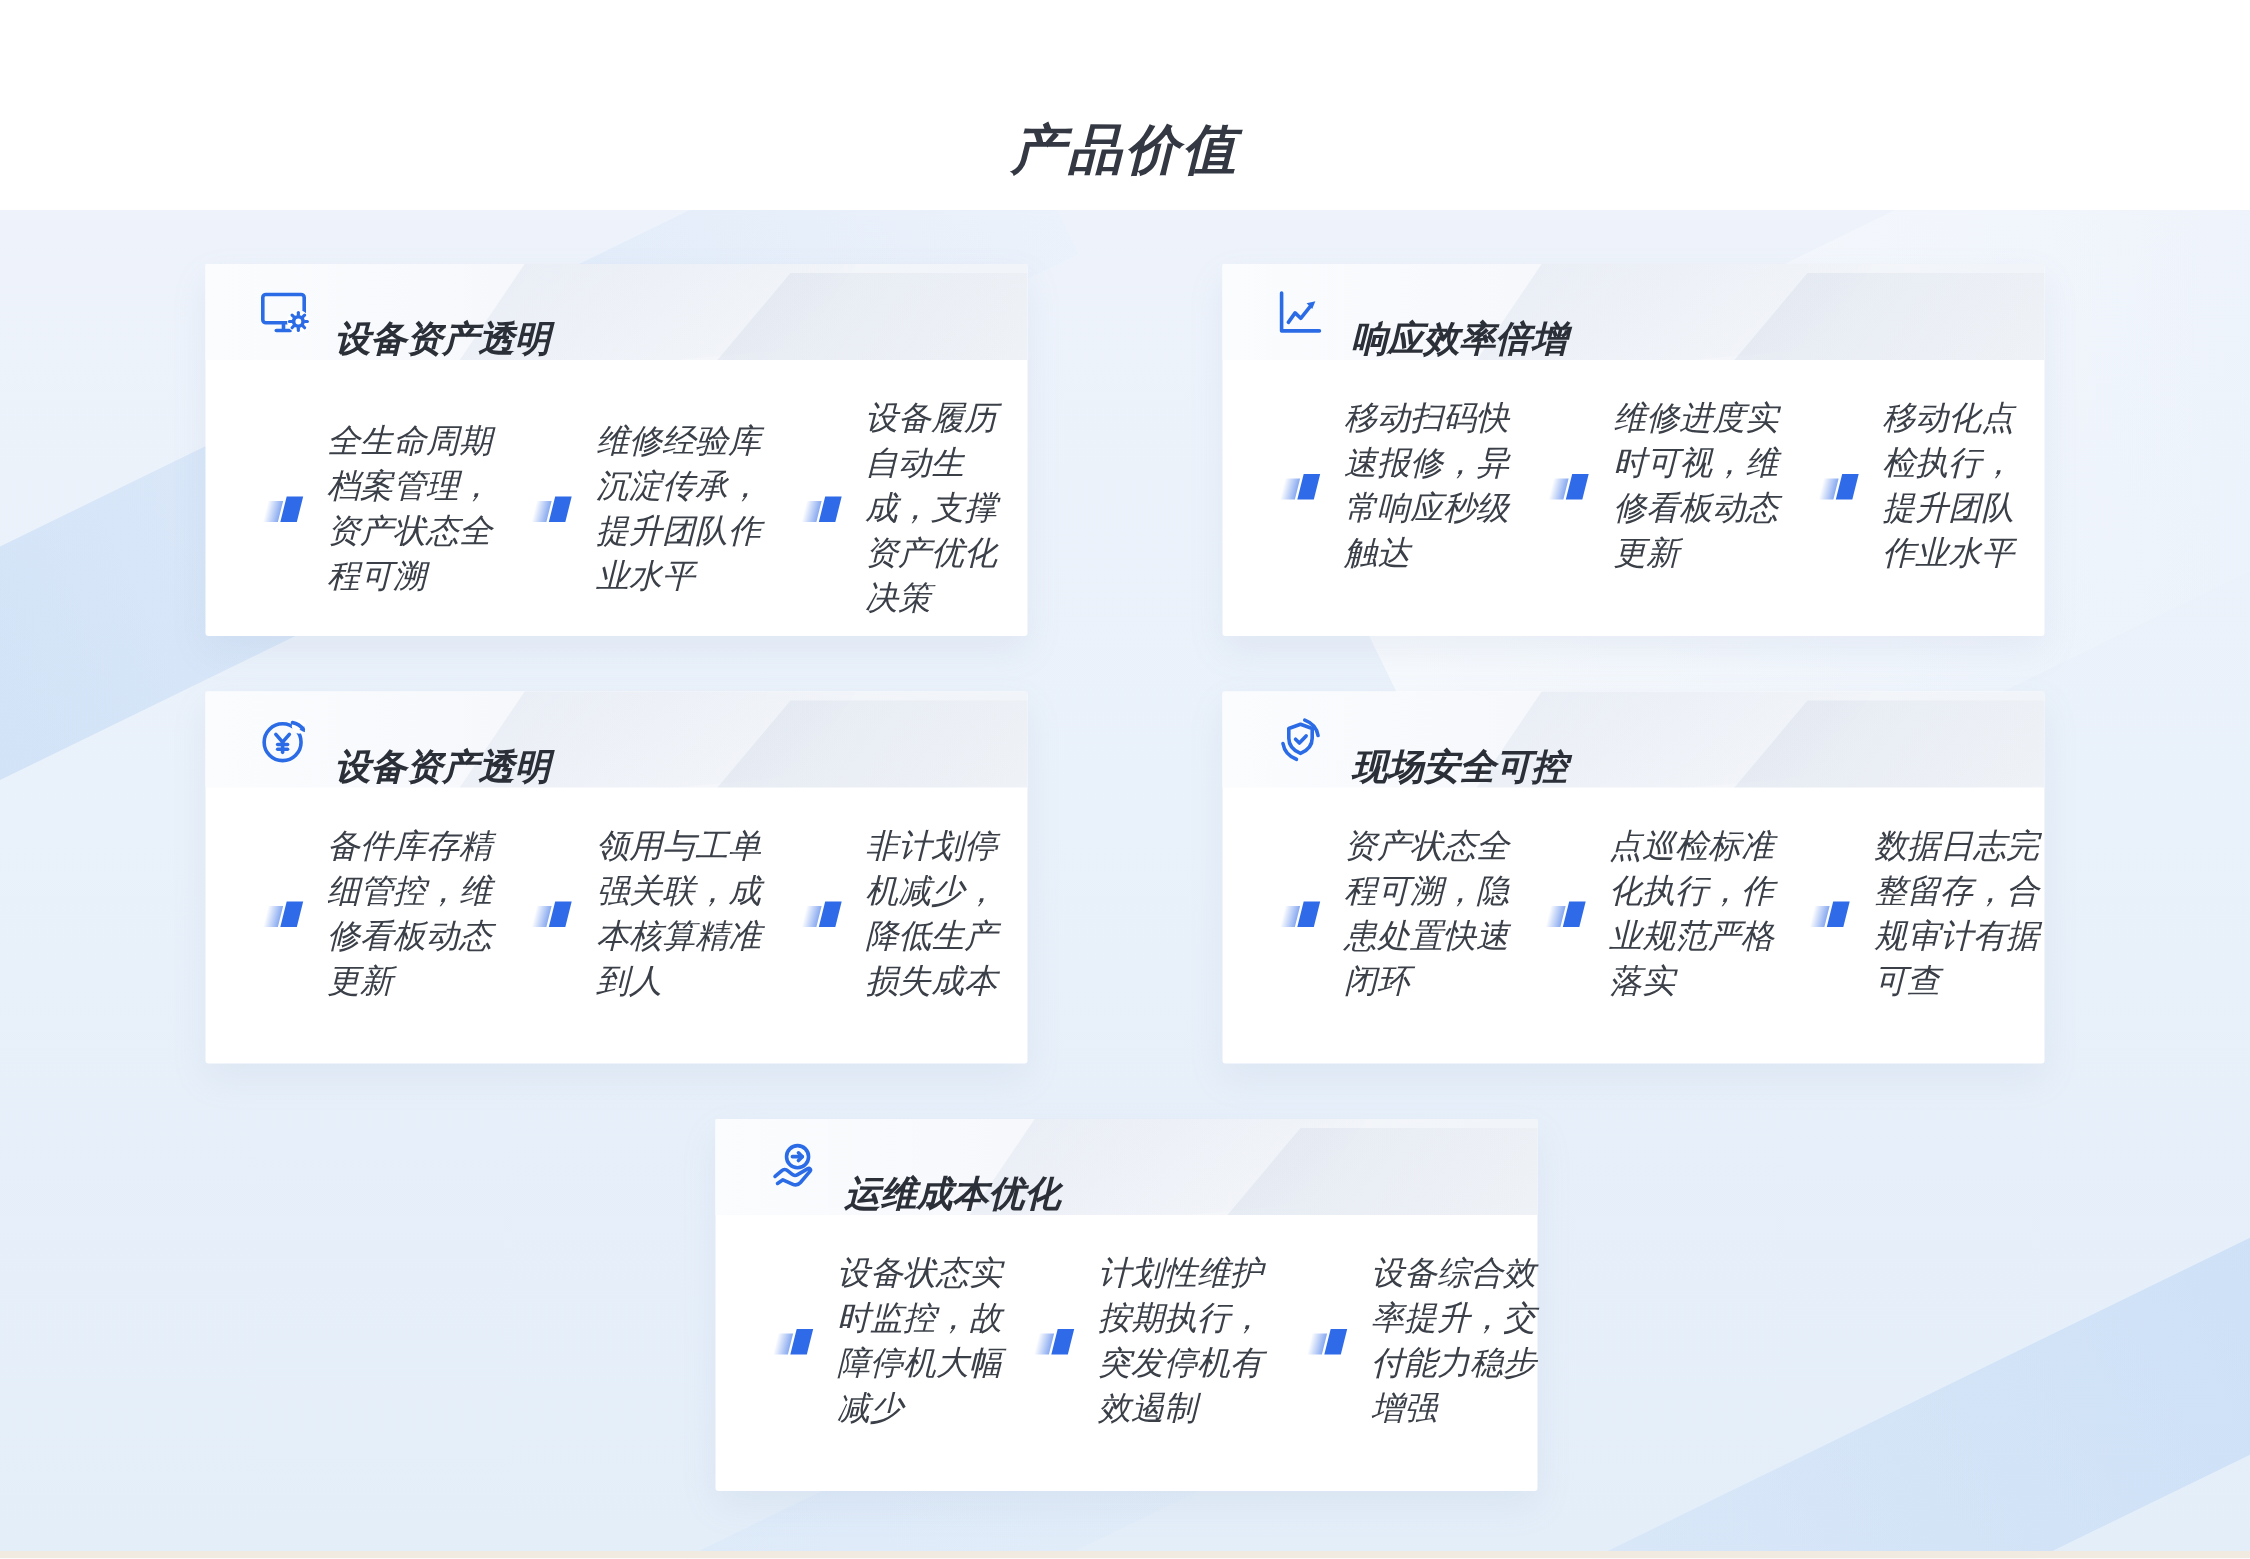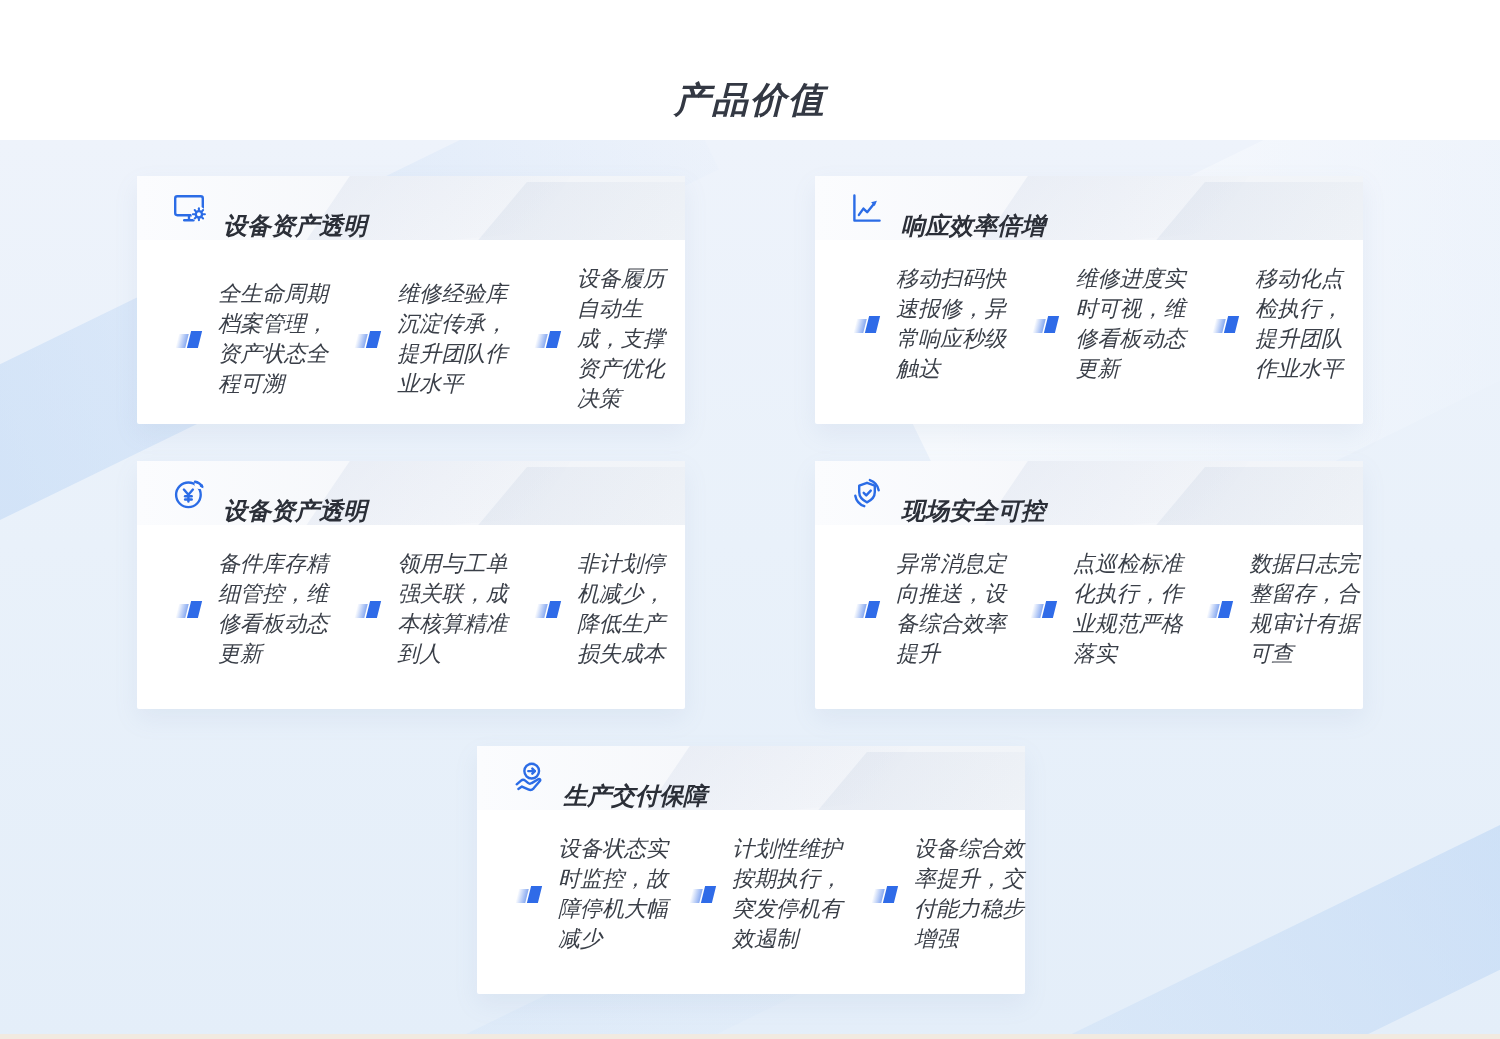--- a/index.html
+++ b/index.html
@@ -251,21 +251,21 @@
         </svg>
       </span>
       <h3 class="card-title">现场安全可控</h3>
     </div>
     <div class="card-body">
       <div class="bullet-row">
         <span class="bullet-icon">
             <i class="b1"></i>
             <i class="b2"></i>
           </span>
-        <span class="bullet-text">异常消息定向推送，设备综合效率提升</span>
+        <span class="bullet-text">资产状态全程可溯，隐患处置快速闭环</span>
       </div>
       <div class="bullet-row">
         <span class="bullet-icon">
             <i class="b1"></i>
             <i class="b2"></i>
           </span>
         <span class="bullet-text">点巡检标准化执行，作业规范严格落实</span>
       </div>
       <div class="bullet-row">
         <span class="bullet-icon">
@@ -280,21 +280,21 @@
   <section class="card card-5">
     <div class="card-header">
       <span class="hicon-wrap">
         <svg class="hicon" viewBox="0 0 24 24" width="36" height="36" fill="none" stroke="#2B6CE6" stroke-width="1.6" stroke-linecap="round" stroke-linejoin="round">
           <circle cx="13.8" cy="7.4" r="4.9"></circle>
           <path d="M11.5 7.4h4.4"></path>
           <path d="M14.2 5.7l1.7 1.7-1.7 1.7"></path>
           <path d="M3.8 16.2l2.9-2.5c.8-.7 2-.7 2.8 0l1.8 1.5c.7.6 1.7.7 2.5.2l4.6-2.7c.7-.4 1.5.4 1 1.1l-4.3 5.1c-.9 1-2.4 1.3-3.6.7l-4.2-1.9-2.4 1.6"></path>
         </svg>
       </span>
-      <h3 class="card-title">生产交付保障</h3>
+      <h3 class="card-title">运维成本优化</h3>
     </div>
     <div class="card-body">
       <div class="bullet-row">
         <span class="bullet-icon">
             <i class="b1"></i>
             <i class="b2"></i>
           </span>
         <span class="bullet-text">设备状态实时监控，故障停机大幅减少</span>
       </div>
       <div class="bullet-row">

